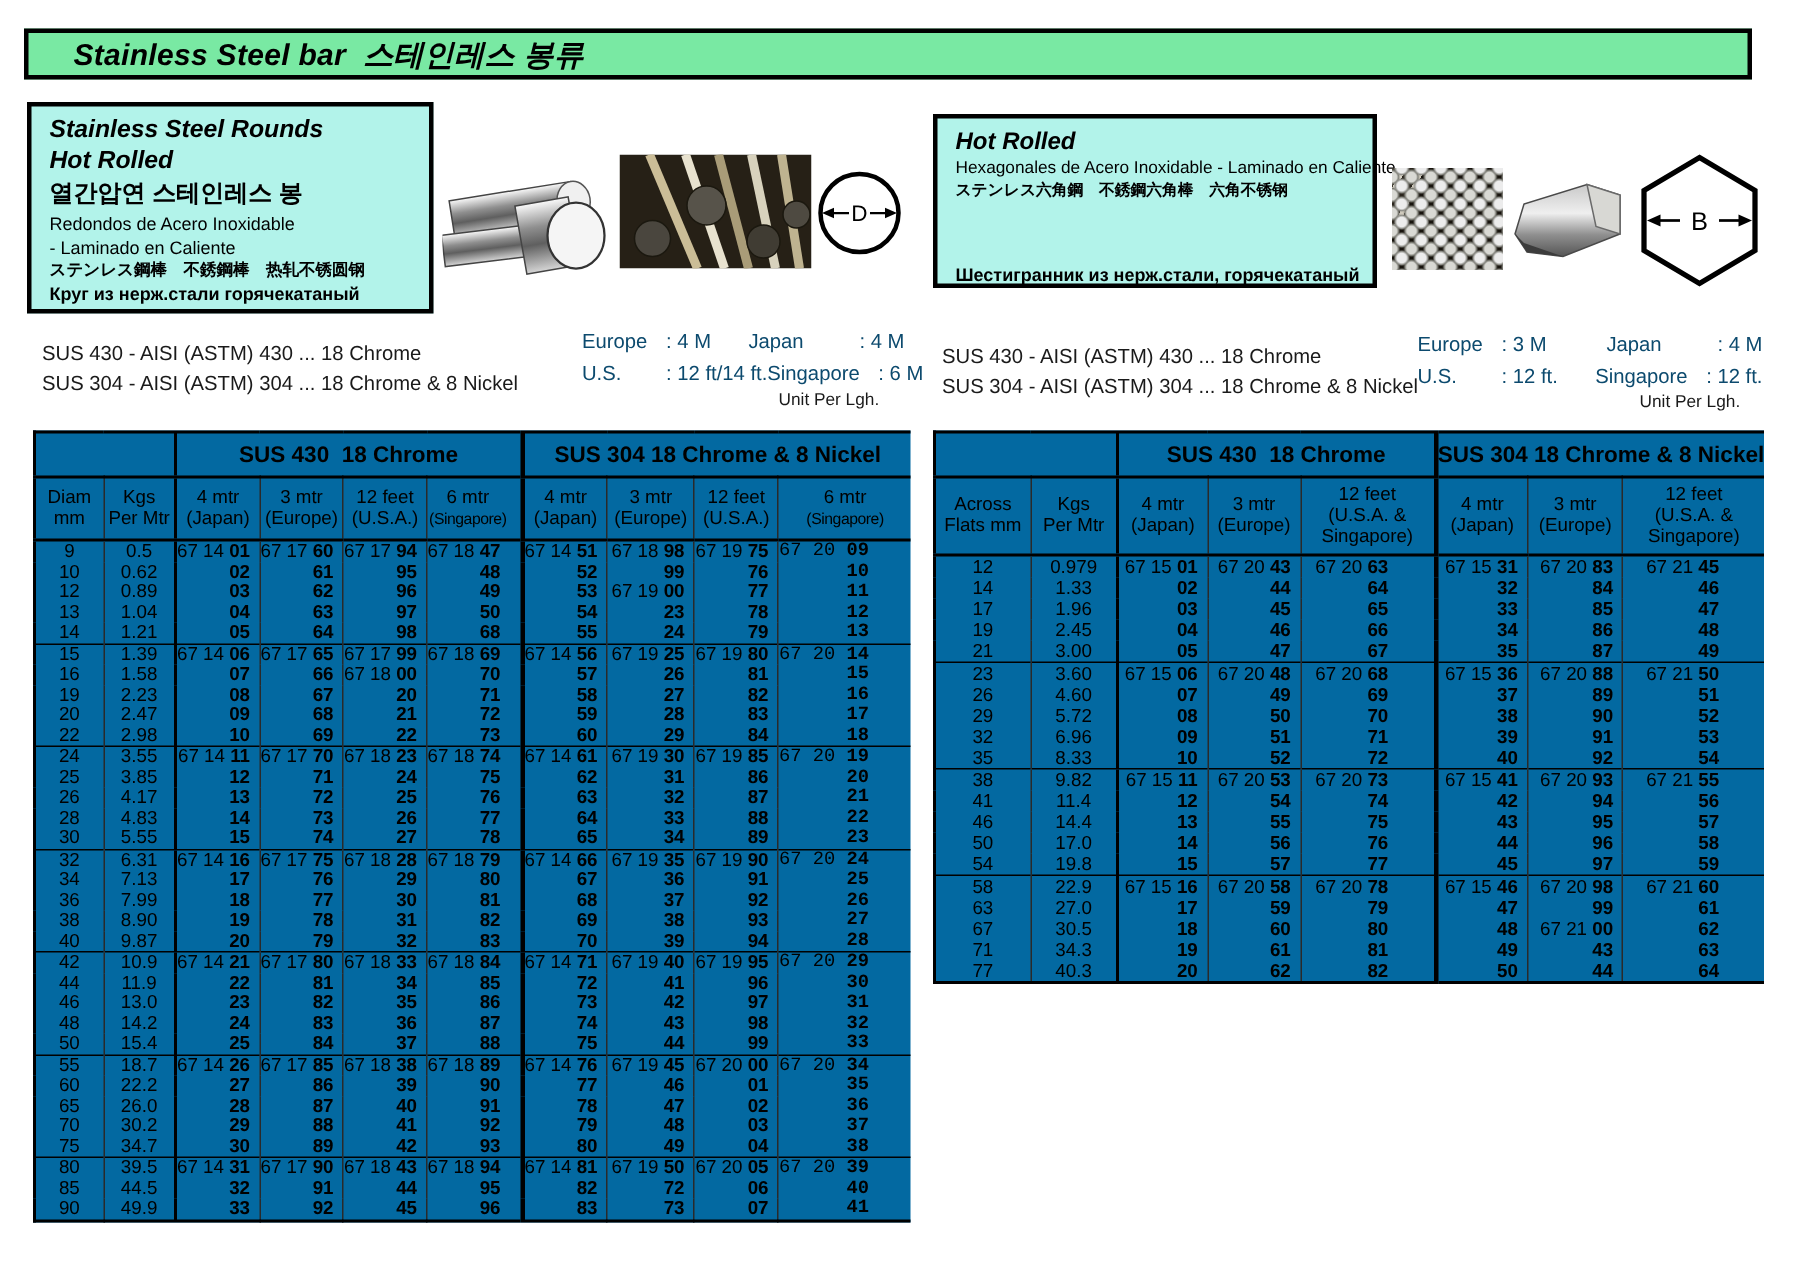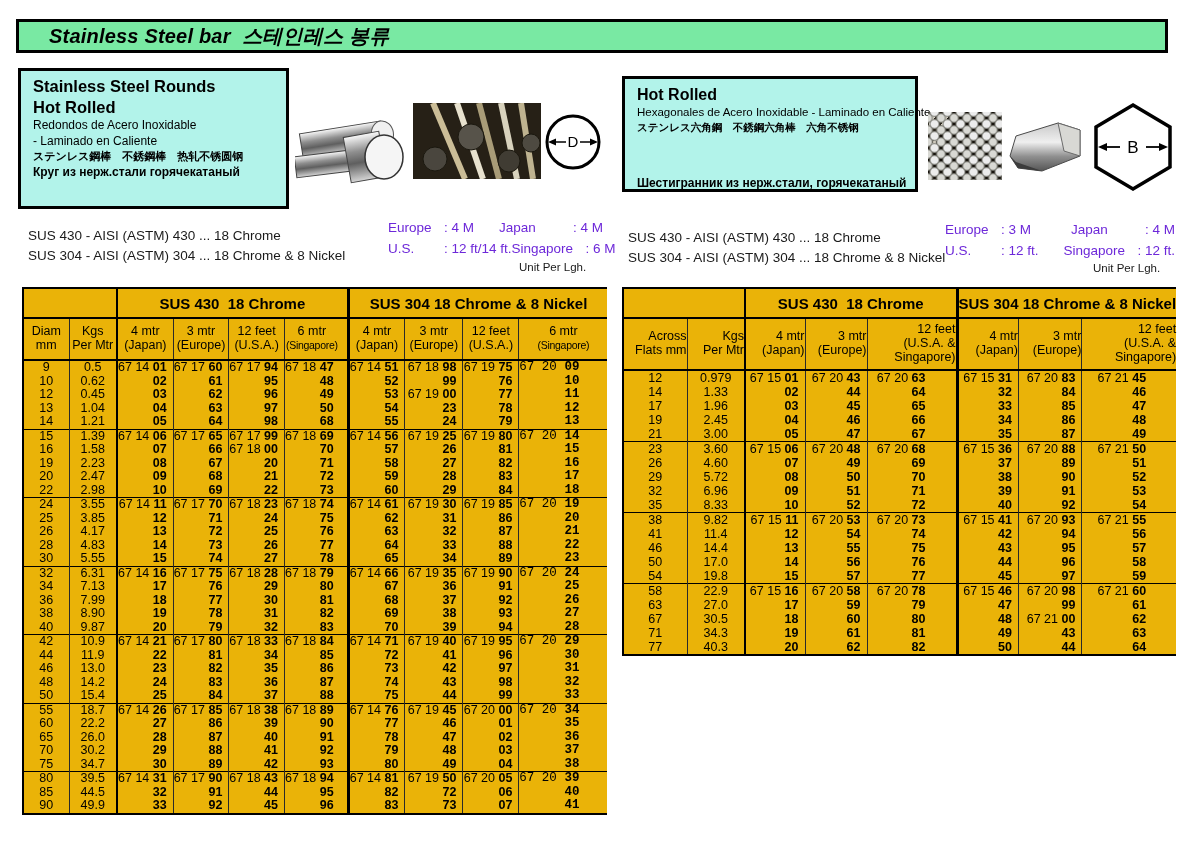--- a/index.html
+++ b/index.html
@@ -9,21 +9,21 @@
   
   #banner{position:absolute;left:16px;top:19px;width:1146px;height:28px;
           background:#79e9a3;border:3px solid #000;display:flex;align-items:center;}
   #banner .t{font-size:20px;font-weight:bold;font-style:italic;color:#000;
              padding-left:30px;white-space:pre;letter-spacing:.2px;}
 
   
   .infobox{position:absolute;background:#b2f3ea;border:3px solid #000;padding:5px 10px 4px 12px;color:#000;}
   #rounds-box{left:18px;top:68px;width:243px;height:126px;}
   #hex-box{left:622px;top:76px;width:268px;height:101px;}
-  .ib-title{font-weight:bold;font-size:16.5px;line-height:21px;white-space:nowrap;}
+  .ib-title{font-weight:bold;font-style:italic;font-size:16.5px;line-height:21px;white-space:nowrap;}
   .ib-kr{font-weight:bold;font-size:16px;line-height:24px;white-space:nowrap;}
   .ib-sm{font-size:12px;line-height:15.5px;white-space:nowrap;}
   .ib-cjk{font-size:11px;font-weight:bold;line-height:15.5px;white-space:pre;}
   .ib-ru{font-size:12px;font-weight:bold;line-height:15.5px;white-space:nowrap;}
   #hex-box .ib-title{font-size:16px;}
   #hex-box .ib-kr{font-size:15.5px;line-height:22px;}
   #hex-box .ib-sm{font-size:11.5px;line-height:14.5px;}
   #hex-box .ib-cjk{font-size:10.5px;line-height:14.5px;}
   #hex-box .ib-ru{font-size:12px;line-height:14.5px;margin-top:42px;}
 
@@ -34,43 +34,43 @@
       radial-gradient(circle,#ececec 3.2px,#8d8d87 4.4px,rgba(0,0,0,0) 5.4px),
       radial-gradient(circle,#d9d9d4 3.2px,#77776f 4.4px,rgba(0,0,0,0) 5.4px),
       linear-gradient(115deg,#3a352c 0 6%,#d8d4c8 6% 9%,#2a251d 9% 18%,#cfcabd 18% 21%,#17130d 21%);
     background-size:13px 12px,13px 12px,100% 100%;
     background-position:0 6px,6.5px 0,0 0;}
 
   
   .grades{position:absolute;font-size:13.5px;line-height:20px;color:#1a1a1a;white-space:nowrap;}
 
   
-  .lengths{position:absolute;font-size:13.5px;color:#6d28d9;}
+  .lengths{position:absolute;font-size:13.5px;color:#0c4a6e;}
   .lrow{display:flex;line-height:21px;}
   .li{display:flex;white-space:pre;}
   .li .ll{display:inline-block;}
   .c1 .ll{width:56px;}
   .c2 .ll{width:74px;}
   .c1{width:127px;}
   .unit-note{position:absolute;font-size:11.5px;color:#1a1a1a;}
 
   
-  .ptable{position:absolute;border-collapse:collapse;table-layout:fixed;background:#eab308;color:#000;
+  .ptable{position:absolute;border-collapse:collapse;table-layout:fixed;background:#0369a1;color:#000;
           border-top:2px solid #000;border-left:2px solid #000;border-bottom:2px solid #000;}
   .ptable th,.ptable td{border-left:1px solid #2a2a2a;padding:0;}
   .ptable th:first-child,.ptable td:first-child{border-left:none;}
   .ptable .bL2{border-left:2.5px solid #000 !important;}
   .ptable .bL3{border-left:3px solid #000 !important;margin-top:26px;}
   .ptable thead tr:first-child th{border-bottom:2px solid #000;height:28px;font-size:15px;
         font-weight:bold;white-space:pre;text-align:center;}
   .ptable thead tr:first-child th.corner{border-bottom:2px solid #000;}
   .ptable .shead th{border-bottom:2.5px solid #000;font-size:12.5px;font-weight:normal;
         line-height:1.1;text-align:center;vertical-align:middle;}
   #rounds-table .shead th{height:40px;}
-  #hex-table .shead th{height:50px;text-align:right;}
+  #hex-table .shead th{height:50px;}
   .ptable .sm{font-size:10.5px;letter-spacing:-.3px;}
   .ptable td{font-size:12.5px;overflow:hidden;white-space:nowrap;}
   #rounds-table td{height:13.5px;line-height:13.5px;}
   #hex-table td{height:14px;line-height:14px;}
   .ptable td.pl{text-align:center;}
   .ptable td.num{text-align:right;padding-right:6px;}
   .ptable td.num b{font-weight:bold;}
   .ptable td.num .pfx{font-weight:normal;}
   .ptable tbody tr.gfirst td{border-top:1.5px solid #000;}
   #rounds-table td:nth-child(6),#rounds-table .shead th:nth-child(6){padding-right:8px;}
@@ -83,20 +83,21 @@
 
 <div id="page">
 
   <div id="banner">
     <span class="t">Stainless Steel bar  스테인레스 봉류</span>
   </div>
 
   <div class="infobox" id="rounds-box">
     <div class="ib-title">Stainless Steel Rounds</div>
     <div class="ib-title">Hot Rolled</div>
+    <div class="ib-kr">열간압연 스테인레스 봉</div>
     <div class="ib-sm">Redondos de Acero Inoxidable</div>
     <div class="ib-sm">- Laminado en Caliente</div>
     <div class="ib-cjk">ステンレス鋼棒　不銹鋼棒　热轧不锈圆钢</div>
     <div class="ib-ru">Круг из нерж.стали горячекатаный</div>
   </div>
 
   <svg class="deco" style="left:295px;top:110px" width="115" height="78" viewBox="0 0 115 78">
     <defs>
       <linearGradient id="met" x1="0" y1="0" x2="0" y2="1">
         <stop offset="0" stop-color="#fafafa"></stop>
@@ -258,21 +259,21 @@
           <td class="num"><b>61</b></td>
           <td class="num"><b>95</b></td>
           <td class="num"><b>48</b></td>
           <td class="num bL3"><b>52</b></td>
           <td class="num"><b>99</b></td>
           <td class="num"><b>76</b></td>
           <td class="num"><b>10</b></td>
         </tr>
         <tr>
           <td class="pl">12</td>
-          <td class="pl">0.45</td>
+          <td class="pl">0.89</td>
           <td class="num bL2"><b>03</b></td>
           <td class="num"><b>62</b></td>
           <td class="num"><b>96</b></td>
           <td class="num"><b>49</b></td>
           <td class="num bL3"><b>53</b></td>
           <td class="num"><span class="pfx">67 19 </span><b>00</b></td>
           <td class="num"><b>77</b></td>
           <td class="num"><b>11</b></td>
         </tr>
         <tr>

